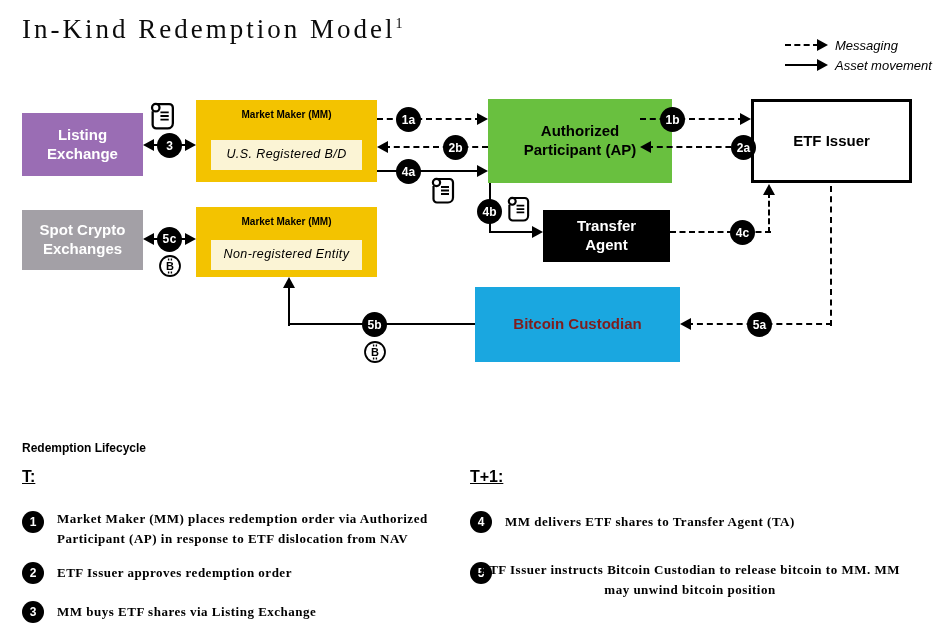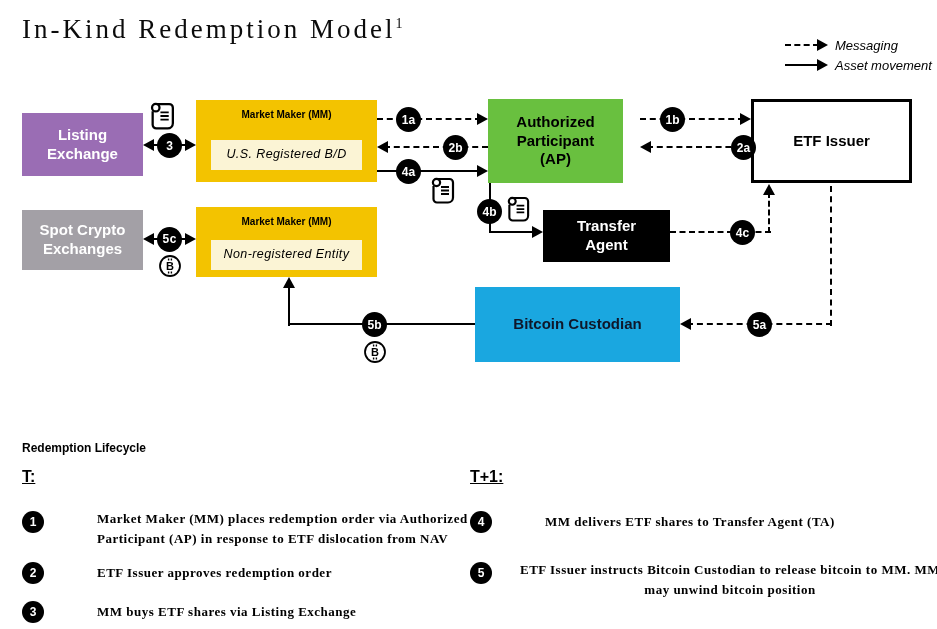--- a/index.html
+++ b/index.html
@@ -19,26 +19,26 @@
   .legend-label {
     position:absolute; font-style:italic; font-size:13px; color:#000; white-space:nowrap;
   }
   
   .node {
     position:absolute; display:flex; align-items:center; justify-content:center;
     text-align:center; font-weight:bold; font-size:15px; line-height:1.25;
   }
   .box-listing { left:22px; top:113px; width:121px; height:63px; background:#9A6DB4; color:#fff; padding:0 12px; }
   .box-mm1 { left:196px; top:100px; width:181px; height:82px; background:#F3C300; color:#000; }
-  .box-ap { left:488px; top:99px; width:135px; height:84px; background:#69C03F; color:#000; padding:0 26px; }
+  .box-ap { left:488px; top:99px; width:184px; height:84px; background:#69C03F; color:#000; padding:0 26px; }
   .box-etf { left:751px; top:99px; width:161px; height:84px; background:#fff; border:3px solid #000; color:#000; }
   .box-spot { left:22px; top:210px; width:121px; height:60px; background:#A3A0A6; color:#fff; padding:0 8px; }
   .box-mm2 { left:196px; top:207px; width:181px; height:70px; background:#F3C300; color:#000; }
   .box-ta { left:543px; top:210px; width:127px; height:52px; background:#000; color:#fff; padding:0 26px; }
-  .box-btc { left:475px; top:287px; width:205px; height:75px; background:#1AA7E0; color:#0f172a; }
+  .box-btc { left:475px; top:287px; width:205px; height:75px; background:#1AA7E0; color:#7f1d1d; }
   .mm-box { display:block; }
   .mm-title { position:absolute; left:0; right:0; top:9px; text-align:center; font-weight:bold; font-size:10px; }
   .mm-sub {
     position:absolute; left:15px; width:151px; height:30px; background:#FBF4D5;
     font-style:italic; font-weight:normal; font-size:12.5px; color:#000;
     display:flex; align-items:center; justify-content:center; letter-spacing:0.4px;
   }
   .mm1-sub { top:40px; } .mm2-sub { top:33px; }
   
   .hl { position:absolute; height:0; border-top:2.5px solid #000; }
@@ -59,21 +59,21 @@
   
   .lc-heading { position:absolute; left:22px; top:441px; font-weight:bold; font-size:12px; color:#000; }
   .lc-phase { position:absolute; font-weight:bold; font-size:16px; text-decoration:underline; color:#000; }
   .lc-t { left:22px; top:468px; } .lc-t1 { left:470px; top:468px; }
   .lc-num {
     position:absolute; width:22px; height:22px; border-radius:50%; background:#000; color:#fff;
     font-weight:bold; font-size:12px; display:flex; align-items:center; justify-content:center;
   }
   .lc-text {
     position:absolute; font-family:"Liberation Serif", serif; font-weight:bold;
-    font-size:13px; letter-spacing:0.5px; line-height:1.55; color:#000;margin-left:40px;
+    font-size:13px; letter-spacing:0.5px; line-height:1.55; color:#000;
   }
 </style>
 </head>
 <body>
 
 <div class="canvas">
 
   <div class="title"><span>In-Kind Redemption Model</span><sup>1</sup></div>
 
   <div class="hl dash" style="left:785px;top:44px;width:34px;"></div>

